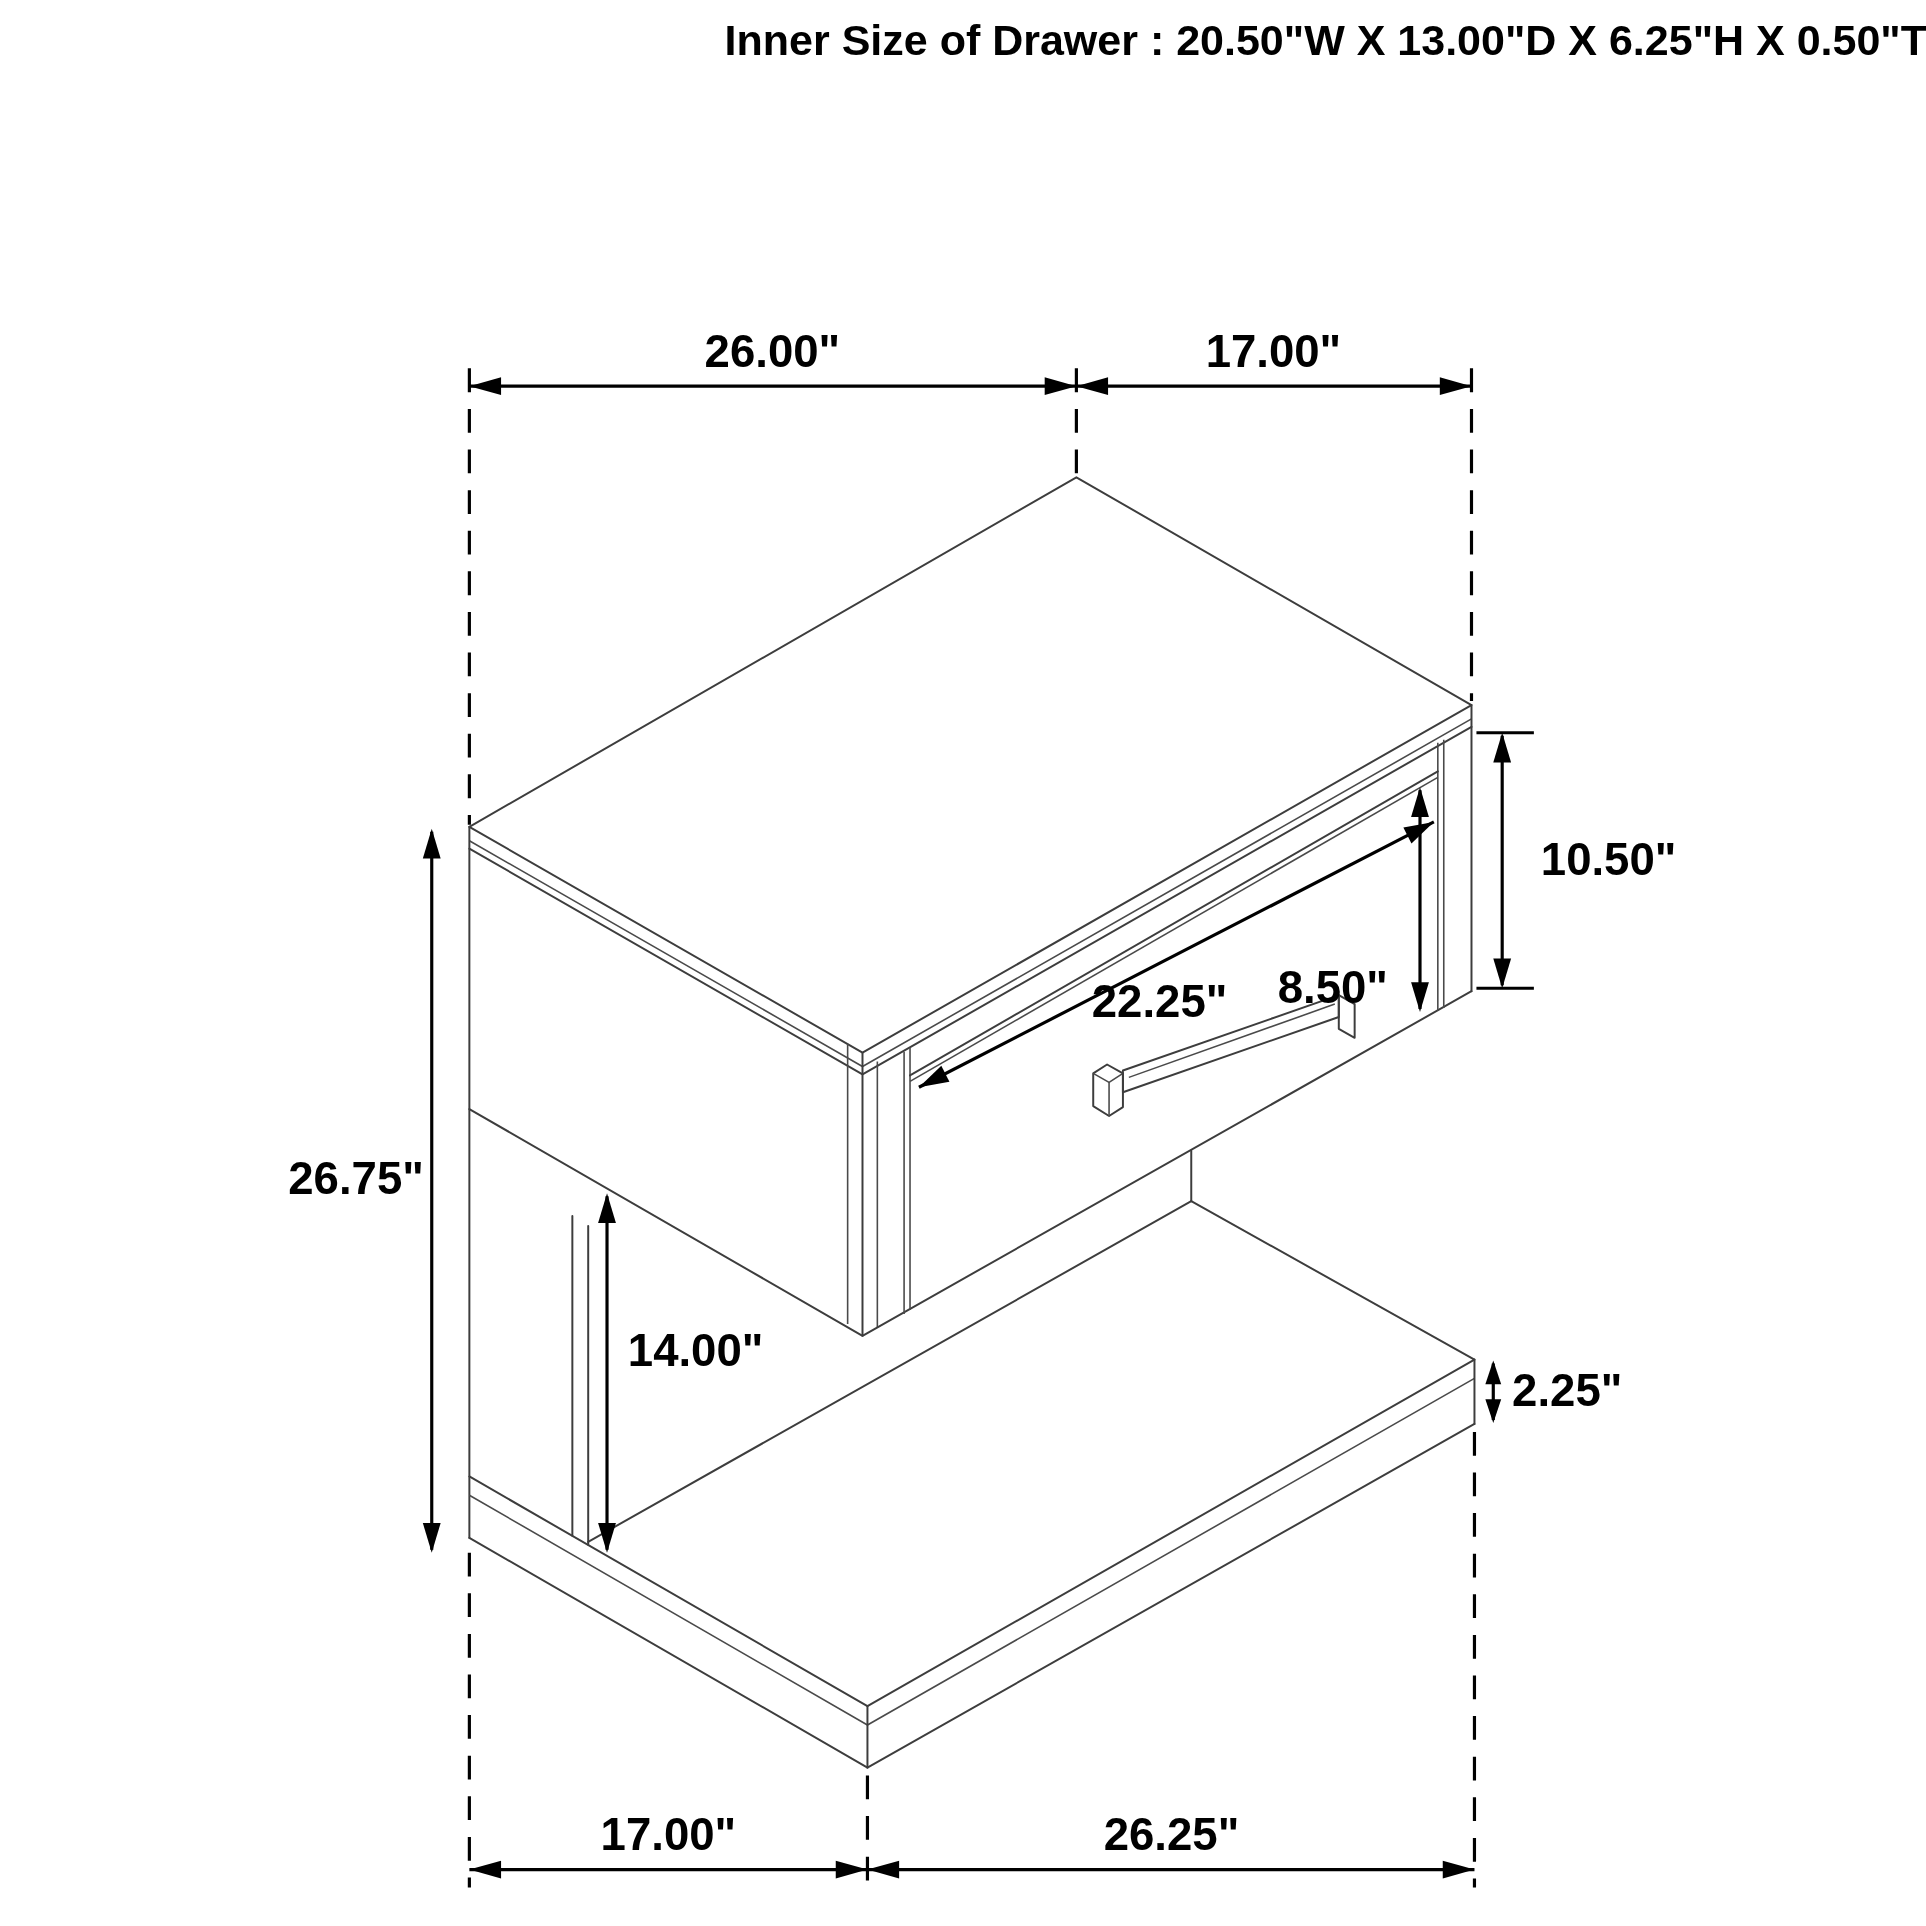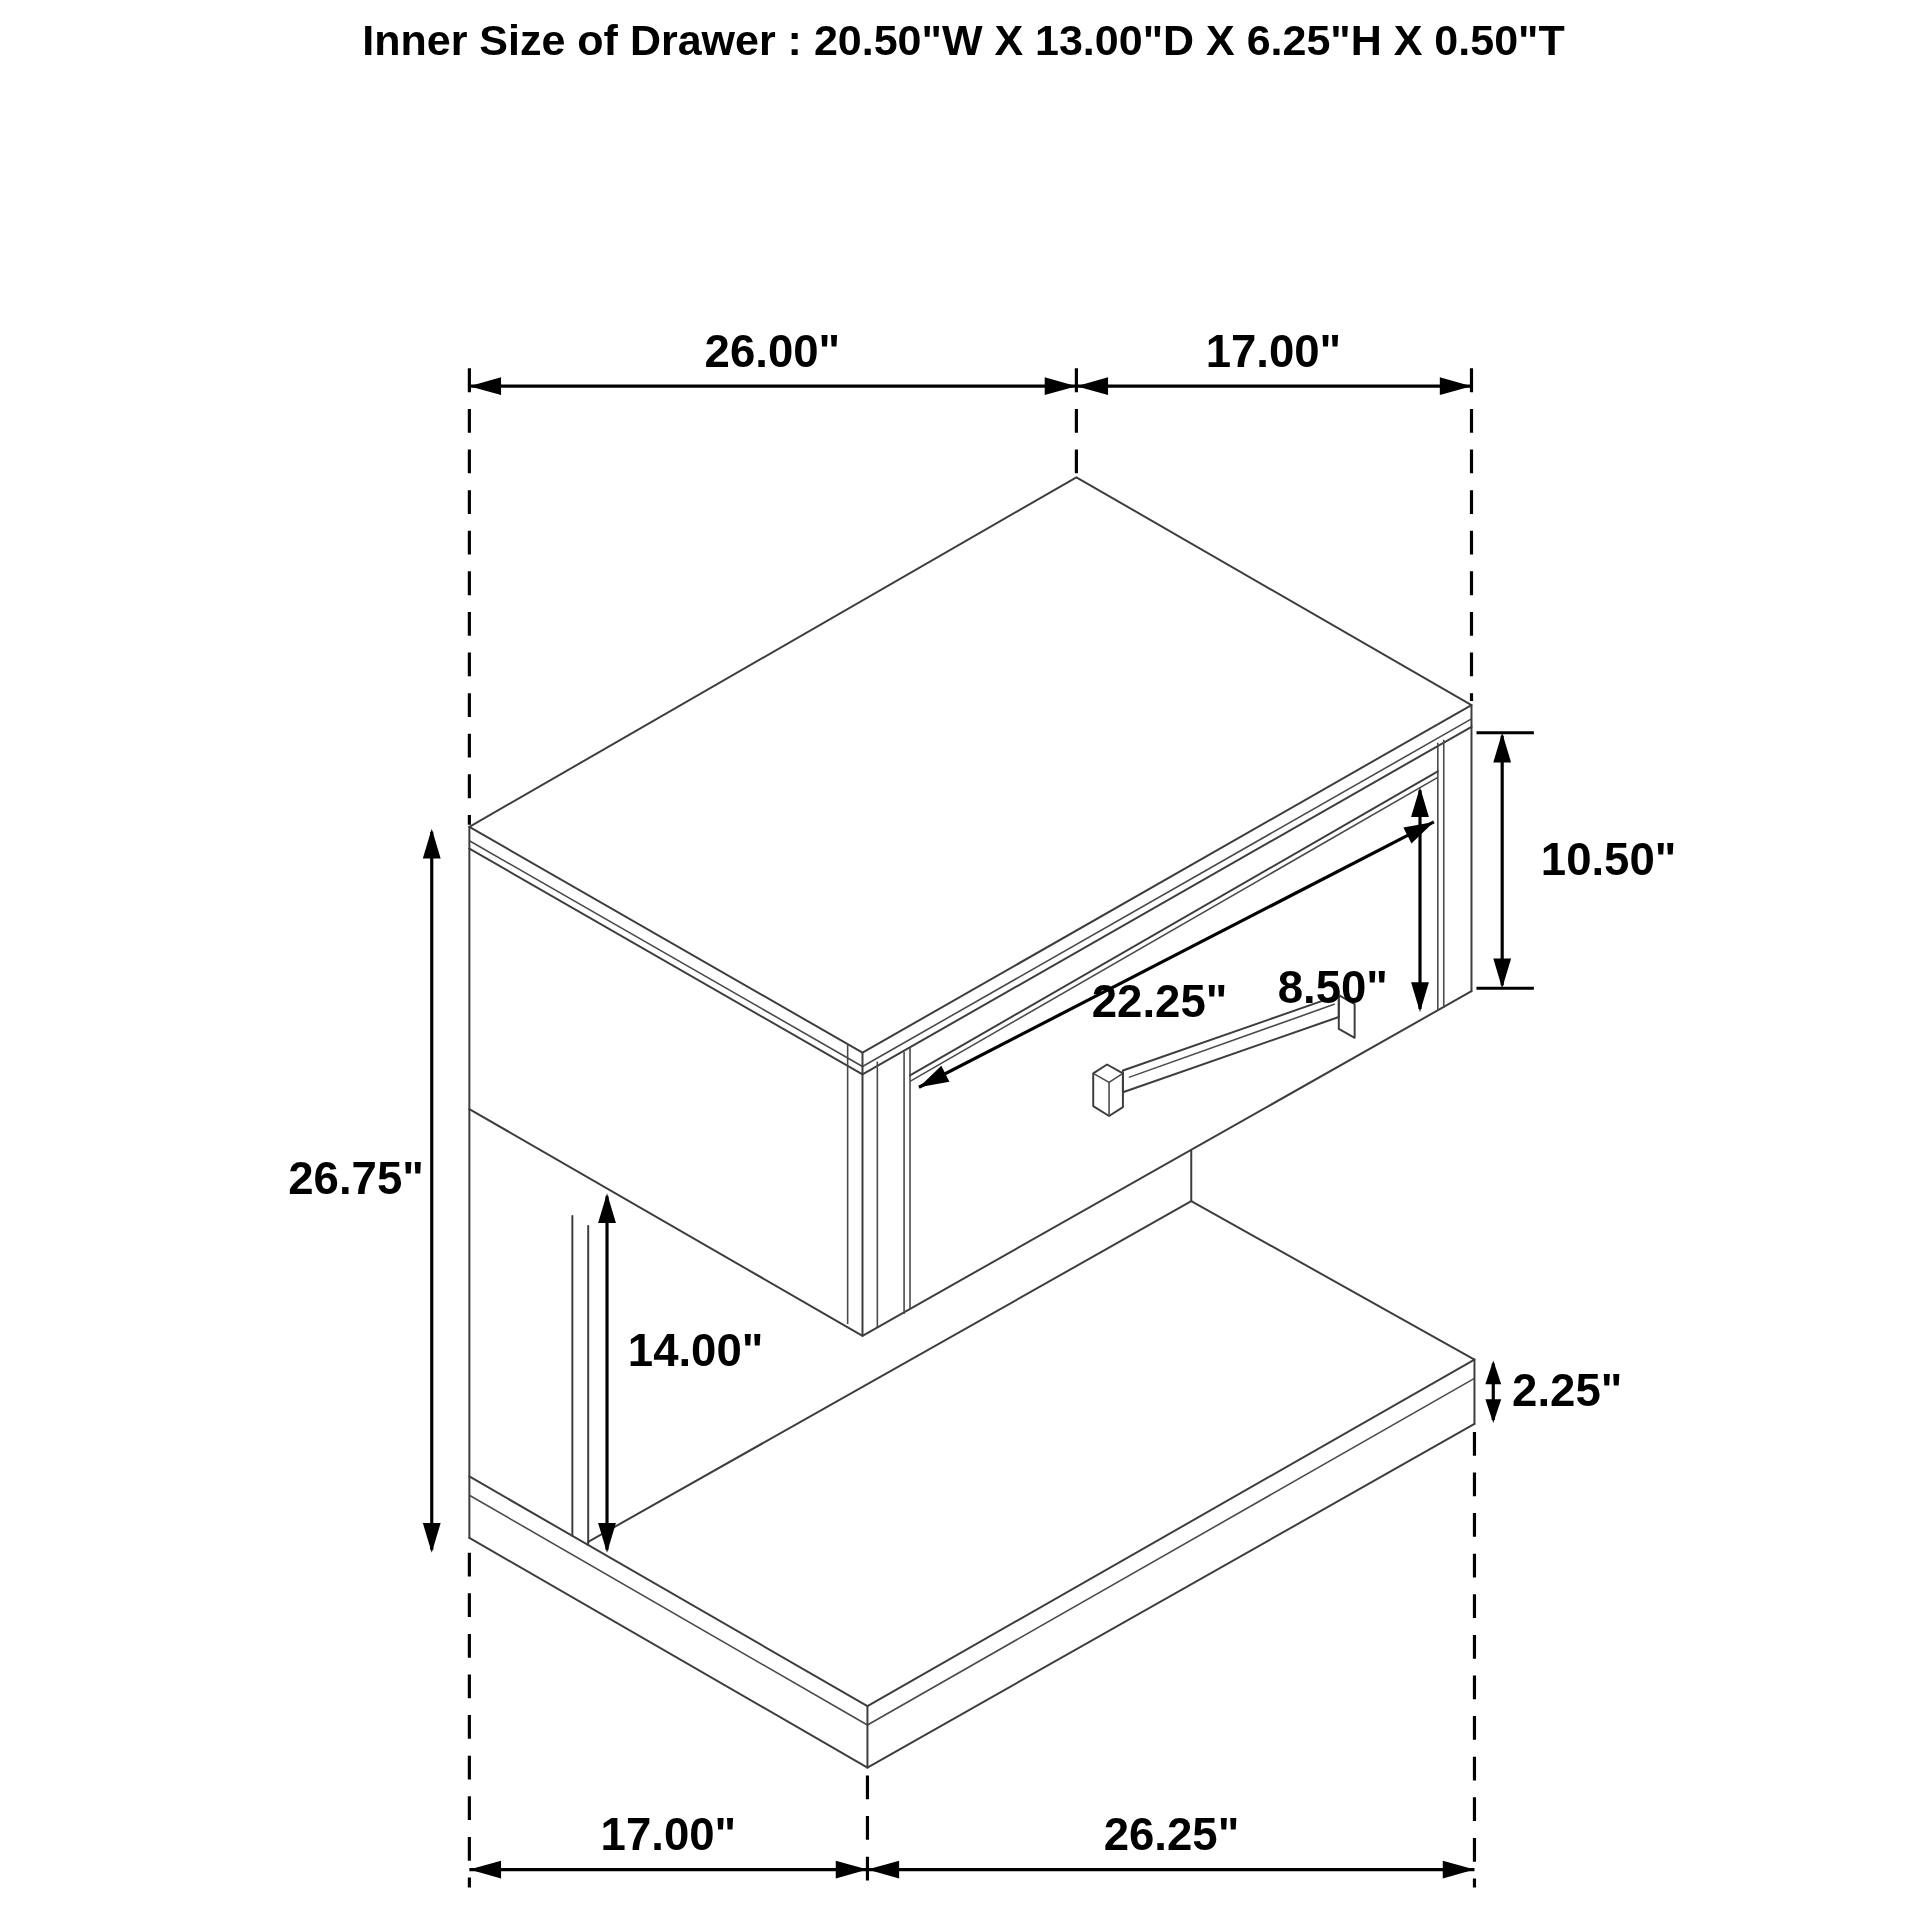--- a/index.html
+++ b/index.html
@@ -1,19 +1,19 @@
 <!DOCTYPE html>
 <html><head>
 <meta charset="utf-8">
 <style>
   html,body{margin:0;padding:0;background:#ffffff;}
   body{width:1927px;height:1927px;position:relative;overflow:hidden;
        font-family:"Liberation Sans", sans-serif;}
   .canvas{position:absolute;inset:0;background:#ffffff;}
-  .title{position:absolute;top:16px;left:0;width:100%;text-align:center;
+  .title{position:absolute;top:16px;left:0;width:100%;text-align:right;
          font-size:43px;font-weight:700;color:#000;letter-spacing:0px;}
   svg{position:absolute;top:0;left:0;}
   .draw{stroke:#3d3d3d;stroke-width:2;fill:none;stroke-linejoin:round;stroke-linecap:round;}
   .draw-thin{stroke:#4a4a4a;stroke-width:1.6;fill:none;}
   .dim{stroke:#000;stroke-width:3.2;fill:none;}
   .dash{stroke:#000;stroke-width:3.2;fill:none;stroke-dasharray:24 17;}
   .ah{fill:#000;stroke:none;}
   .dimtext{font-family:"Liberation Sans",sans-serif;font-size:46px;font-weight:700;fill:#000;}
 </style>
 </head>

